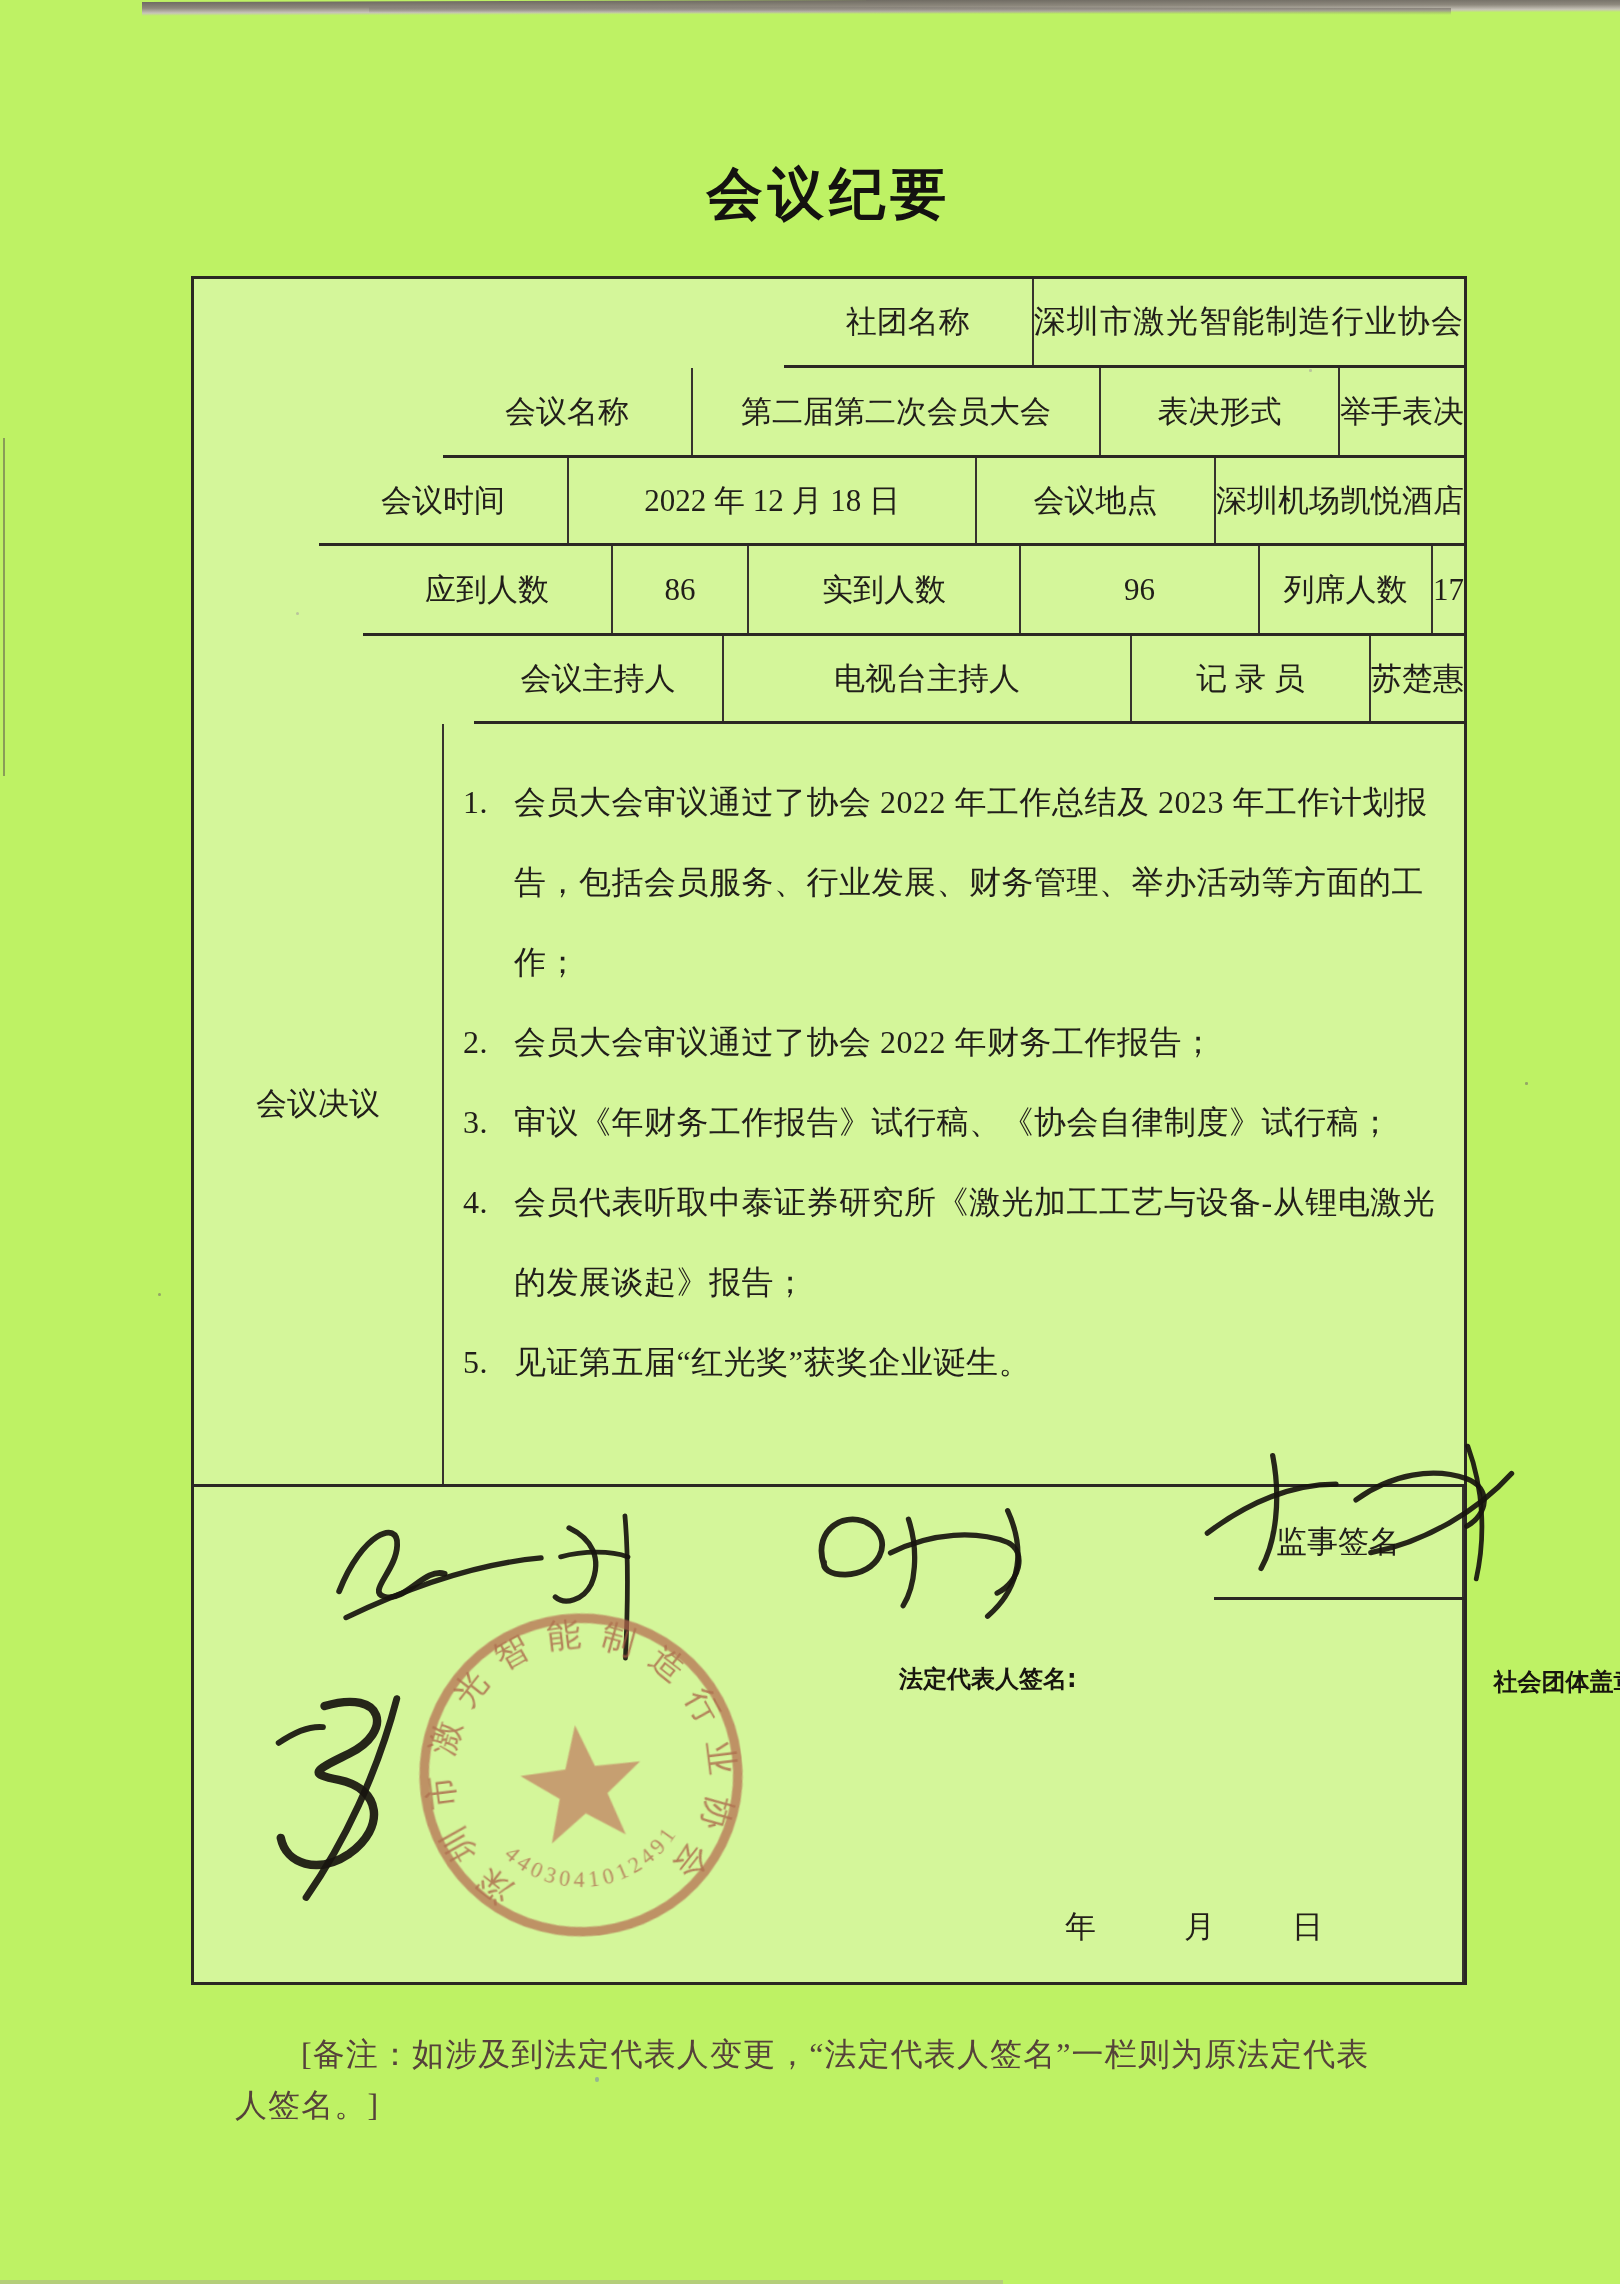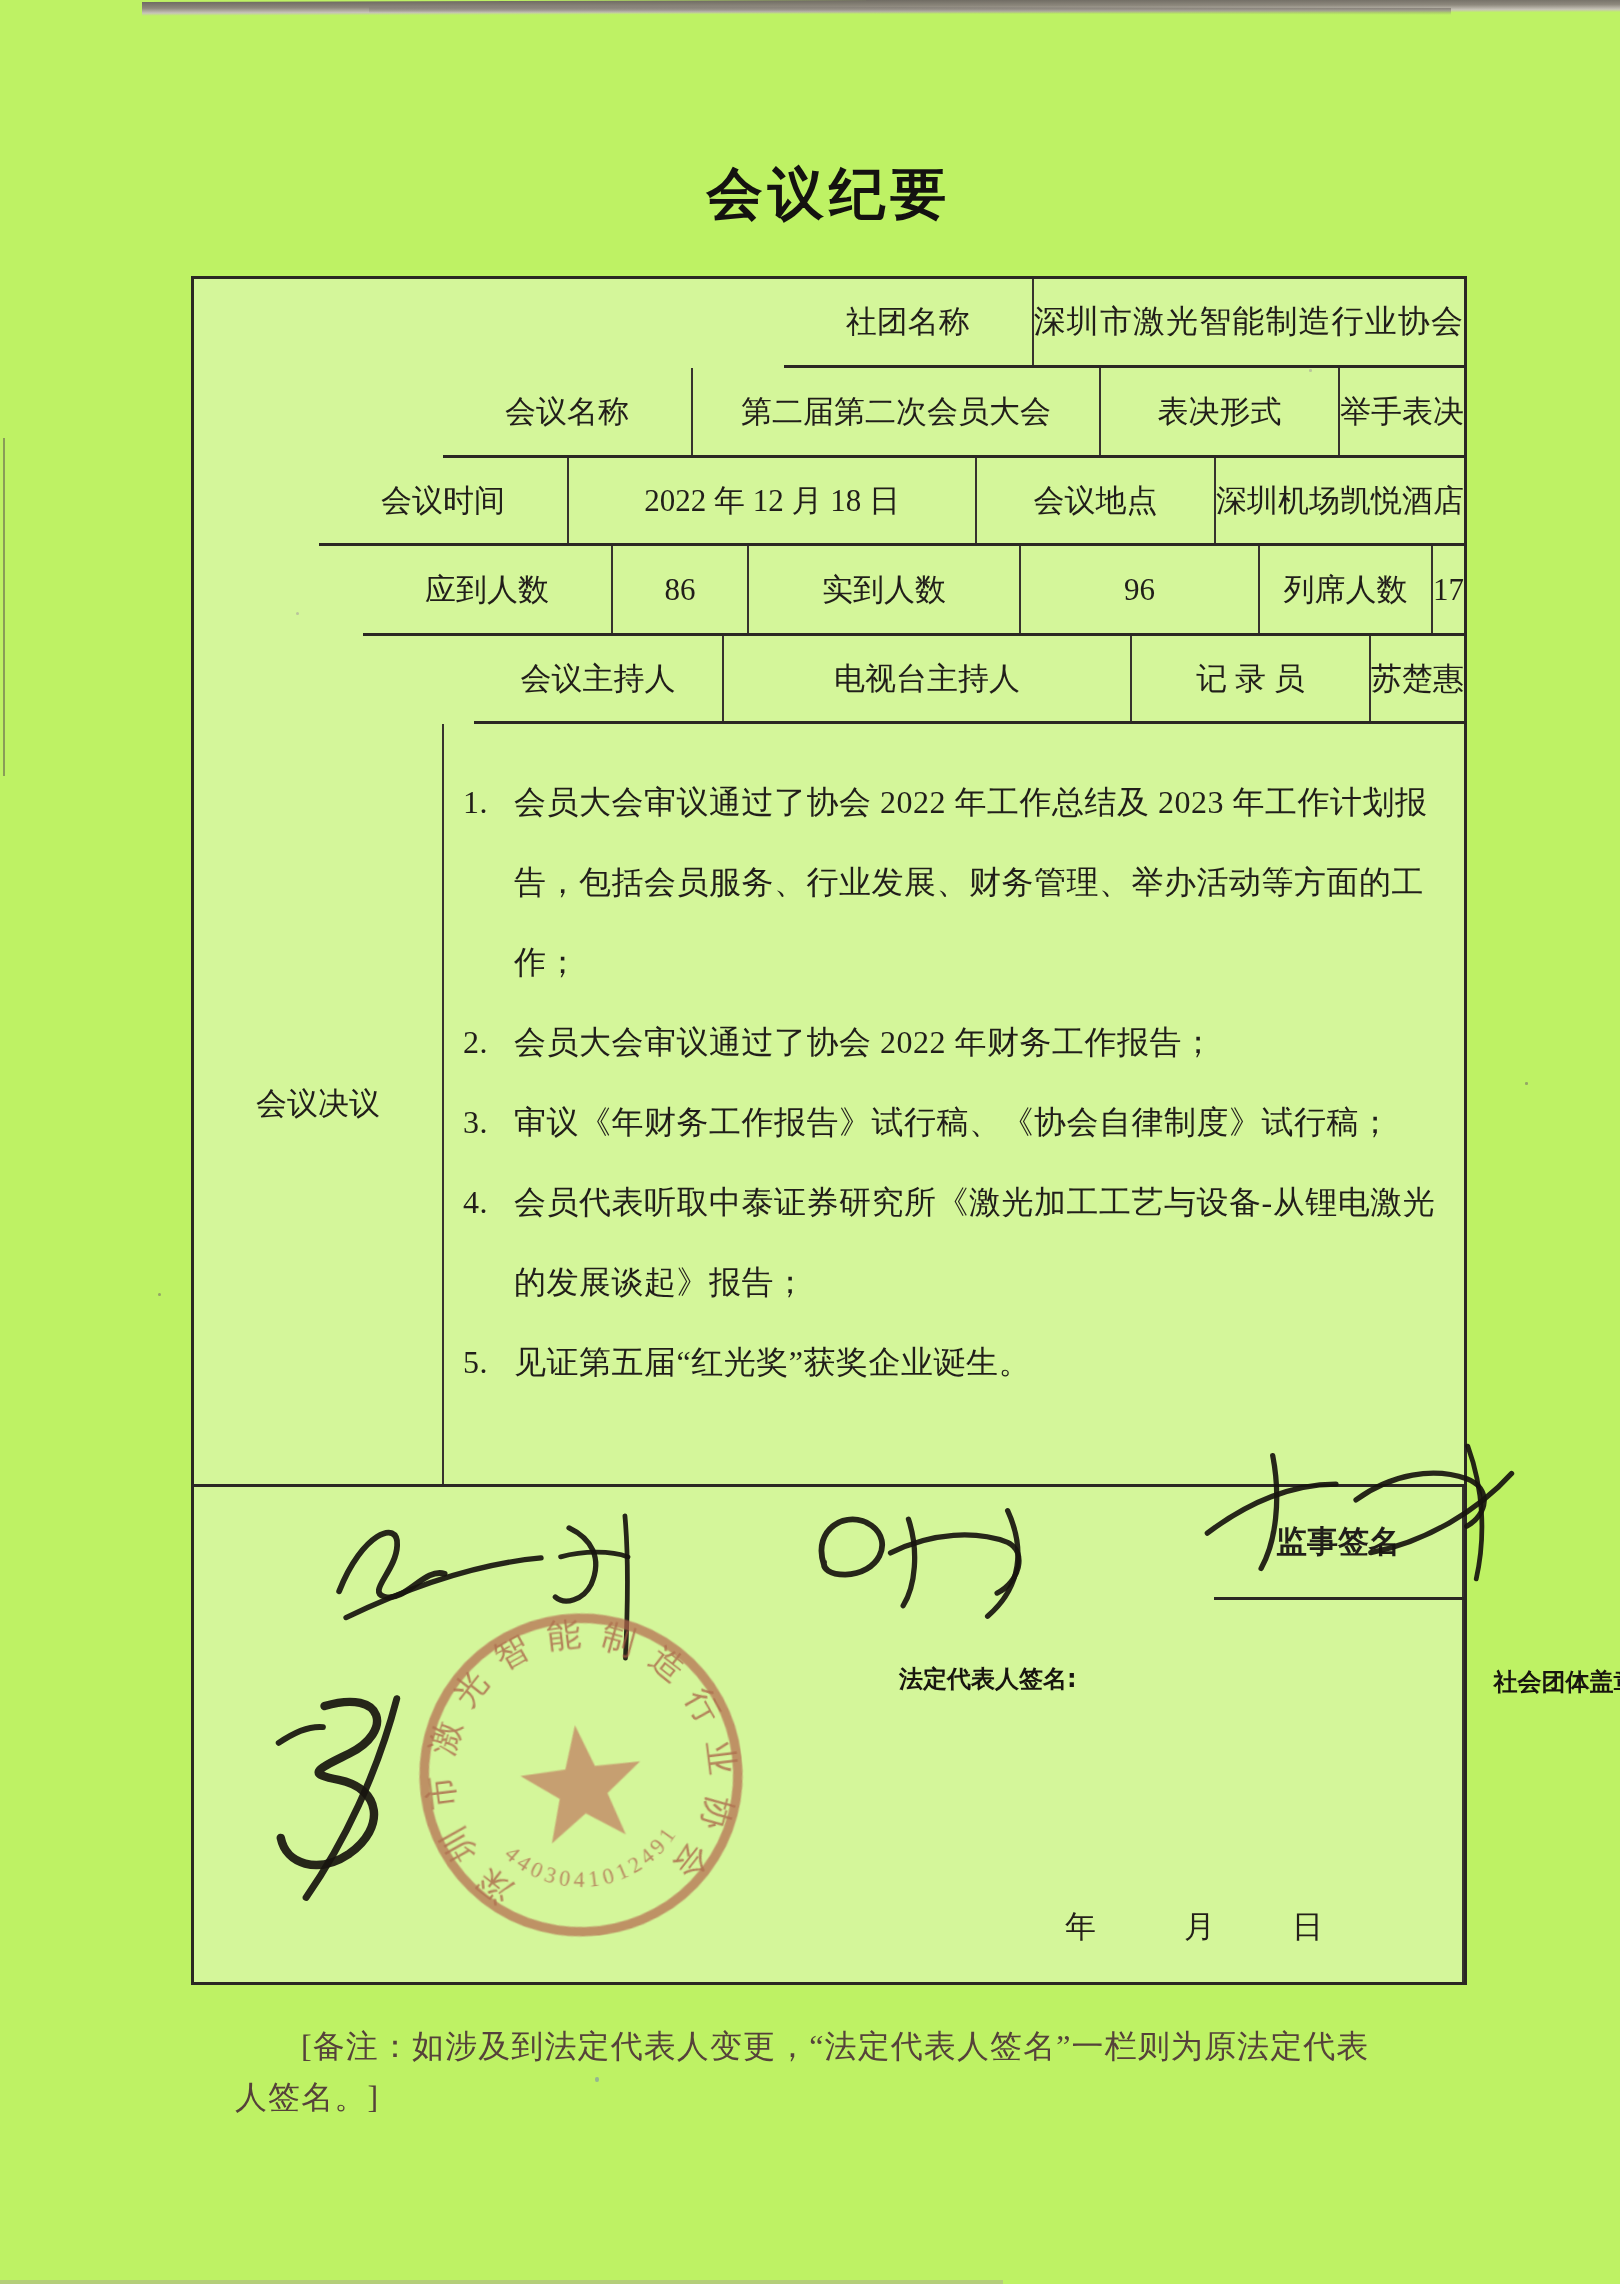--- a/index.html
+++ b/index.html
@@ -55,21 +55,21 @@
     border-right:2.1px solid #37332e;
     display:flex; align-items:center; justify-content:center;
     font-size:31px; text-align:center;
   }
   .td:last-child { border-right:none; }
   .c1{width:250px} .c2{width:136px} .c3{width:272px}
   .c4{width:239px} .c5{width:173px} .c6{flex:1}
   .w23{width:408px} .rest{flex:1}
   .lbl-bold {
     font-family:"DejaVu Sans","Liberation Sans",sans-serif;
-    font-weight:bold; font-size:31px;
+    font-weight:normal; font-size:31px;
   }
   .v60 { font-size:32px; letter-spacing:1.1px; }
   
   .res-content {
     flex:1; display:block; text-align:left;
     padding:38px 18px 0 0; border-right:none;
   }
   .res-item {
     position:relative; padding-left:70px;
     line-height:80px; font-size:32px; letter-spacing:0.5px;
@@ -88,21 +88,21 @@
   .br-cell .cell-label { left:29.6px; top:66px; }
   .date-char { position:absolute; font-size:31px; color:#242019; }
   
   .overlay { position:absolute; pointer-events:none; }
   .ink { stroke:#17140e; fill:none; stroke-linecap:round; stroke-linejoin:round; opacity:.92; }
   
   .note {
     position:absolute; left:0; top:2025px; width:1620px;
     font-size:32px; color:#55423a; letter-spacing:1.1px;
   }
-  .note-l1 { margin-left:301px; }
+  .note-l1 { margin-left:301px;margin-top:8px; }
   .note-l2 { margin-left:235px; margin-top:7.4px; }
   .stamp-text { font-family:"Liberation Serif","DejaVu Serif",serif; }
 </style>
 </head>
 <body>
 
 <div class="page">
 
   <div class="scan-edge-top"></div>
   <div class="scan-edge-top2"></div>

